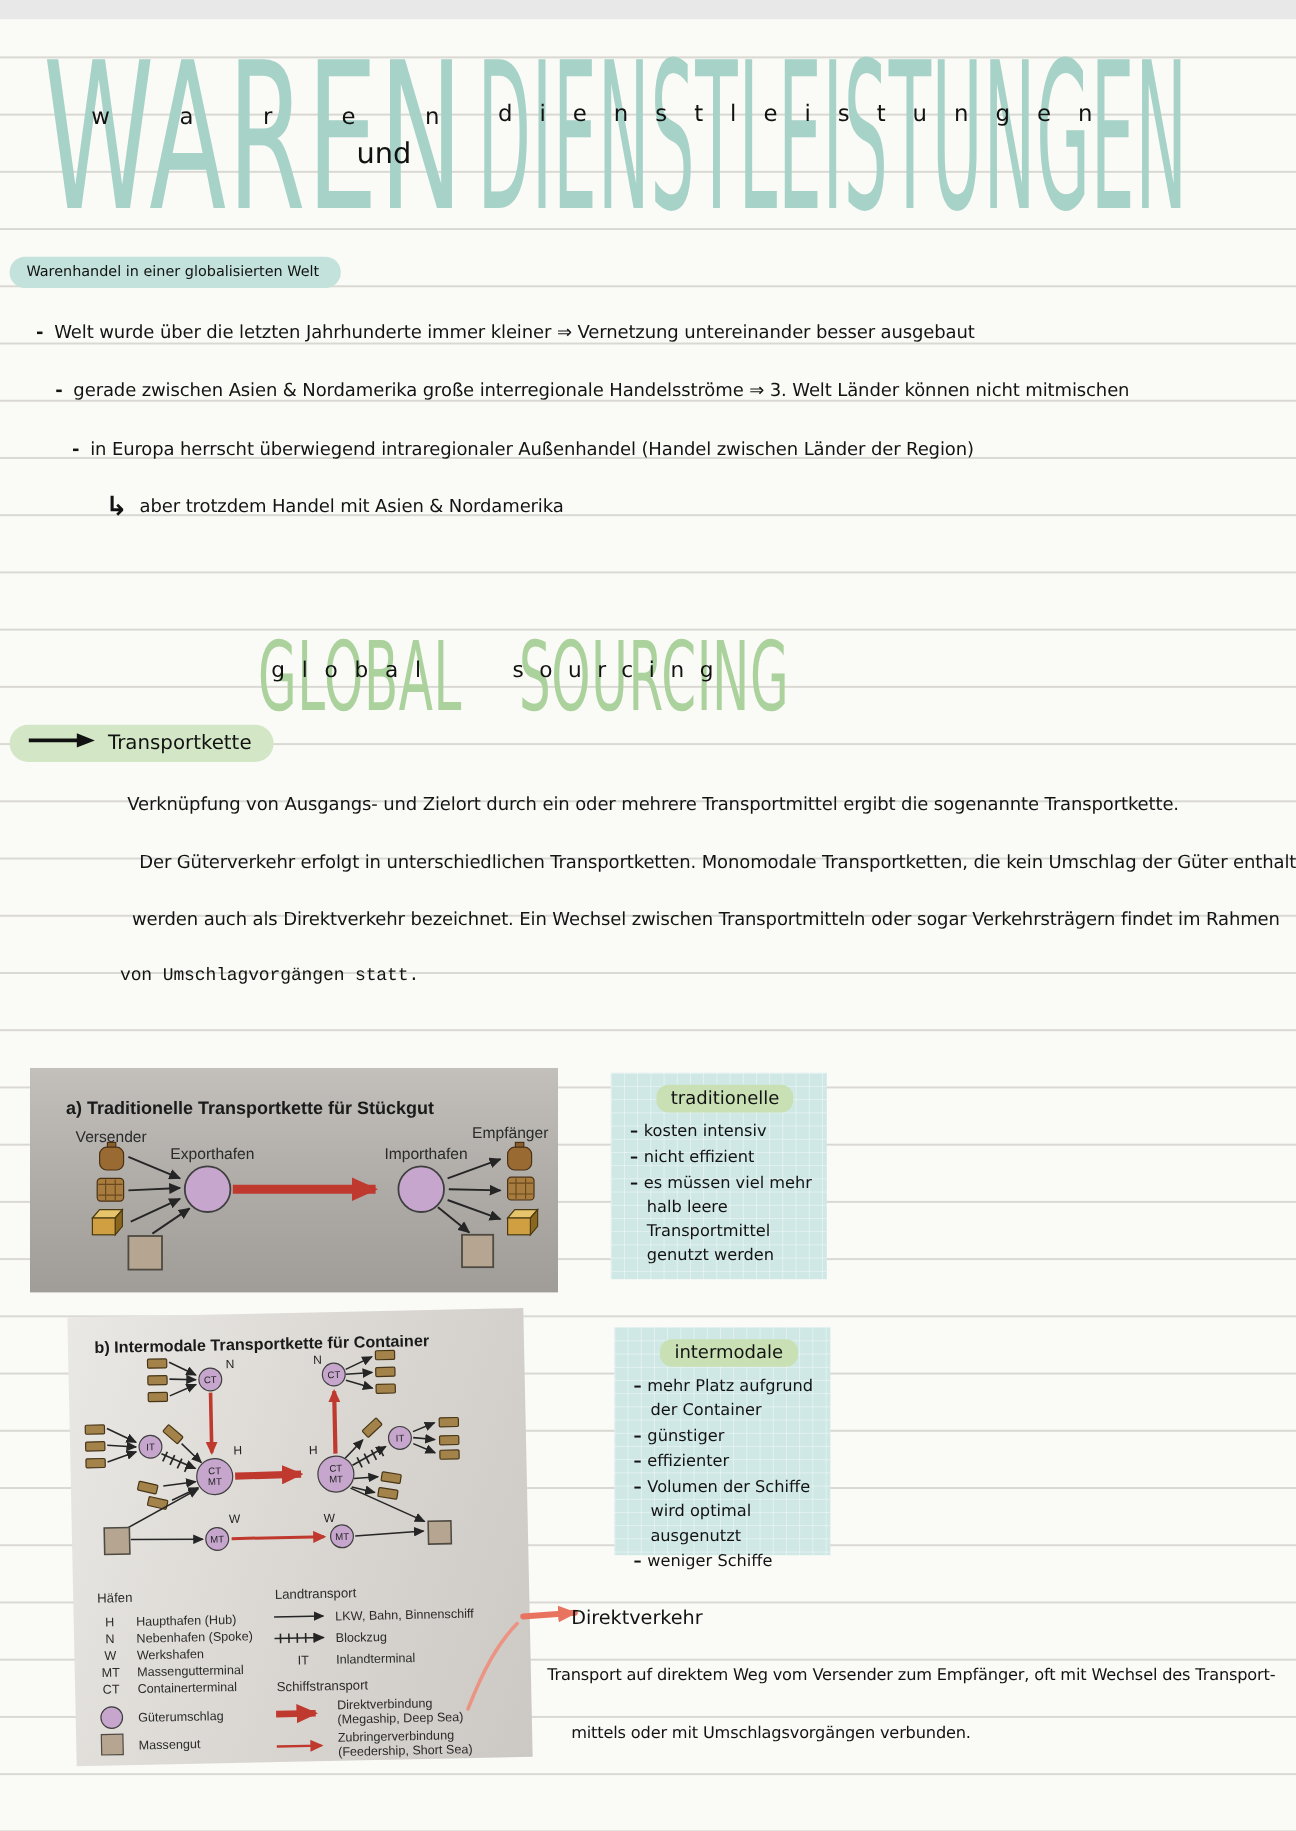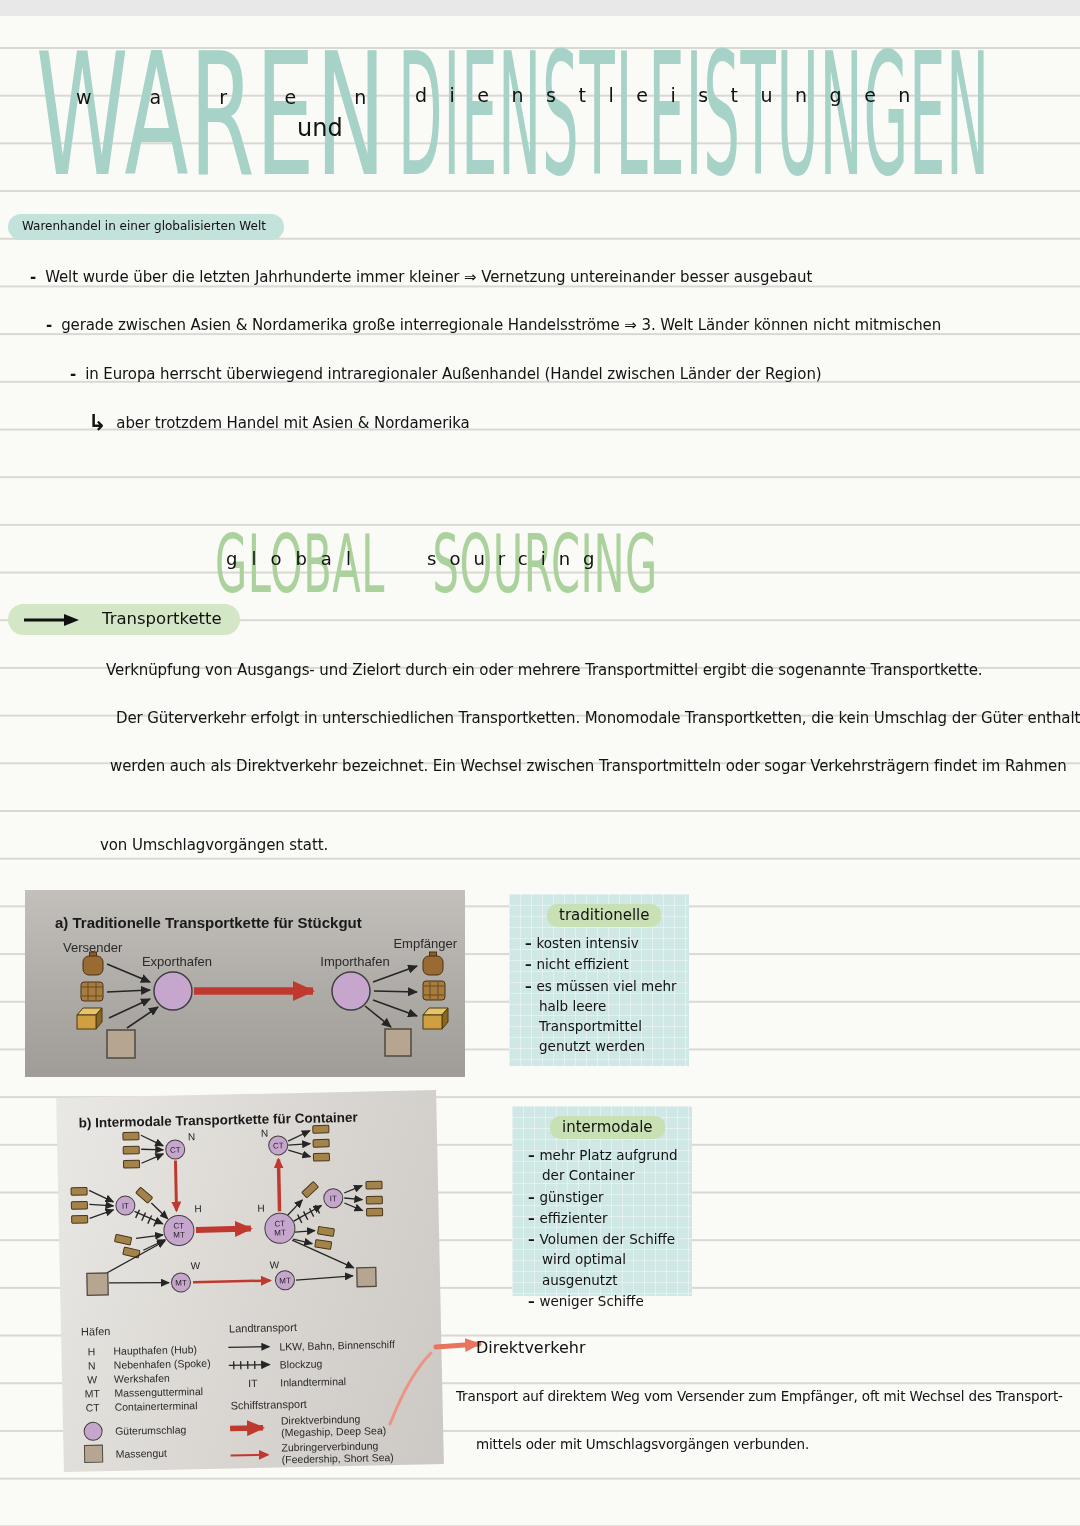--- a/index.html
+++ b/index.html
@@ -12,21 +12,21 @@
   
   .bigword{position:absolute;white-space:nowrap;line-height:1;transform-origin:0 0;
            font-weight:400;color:#a7d2c7;letter-spacing:2px;}
   .overlay-small{position:absolute;white-space:nowrap;color:#111;font-size:19px;}
   .und{position:absolute;font-size:24px;color:#111;}
   .gsword{position:absolute;white-space:nowrap;line-height:80px;transform-origin:0 0;
           font-size:80px;color:#abd29c;word-spacing:65px;letter-spacing:1px;}
   
   .pill{position:absolute;border-radius:16px;padding:5px 18px 7px 14px;font-size:12px;color:#111;white-space:nowrap;}
   .pill-teal{background:#c2e2db;}
-  .pill-green{background:#d3e6c6;display:flex;align-items:flex-end;gap:22px;}
+  .pill-green{background:#d3e6c6;display:flex;align-items:flex-start;gap:10px;}
   
   .bullet{position:absolute;white-space:nowrap;font-size:15px;color:#131313;letter-spacing:-0.1px;}
   .bullet .mk{font-weight:700;margin-right:9px;}
   .bullet .mk-sub{font-weight:700;font-size:22px;margin-right:10px;position:relative;top:2px;}
   
   .para{position:absolute;font-size:15px;color:#131313;white-space:nowrap;letter-spacing:-0.1px;}
   
   .figure{position:absolute;}
   .fig-a-bg{background:linear-gradient(180deg,#c3c0bc 0%,#aeaba7 55%,#a09d99 100%);}
   .fig-b-bg{background:linear-gradient(110deg,#eae8e5 0%,#dcd9d4 45%,#ccc8c3 100%);
@@ -59,21 +59,21 @@
   <div class="und" style="left:297px;top:98px;">und</div>
 
   <div class="pill pill-teal" style="left:8px;top:198px;">Warenhandel in einer globalisierten Welt</div>
 
   <div class="bullet" style="left:30px;top:252px;">
     <span class="mk">-</span><span>Welt wurde über die letzten Jahrhunderte immer kleiner ⇒ Vernetzung untereinander besser ausgebaut</span>
   </div>
   <div class="bullet" style="left:46px;top:300px;">
     <span class="mk">-</span><span>gerade zwischen Asien &amp; Nordamerika große interregionale Handelsströme ⇒ 3. Welt Länder können nicht mitmischen</span>
   </div>
-  <div class="bullet" style="left:70px;top:349px;">
+  <div class="bullet" style="left:60px;top:349px;">
     <span class="mk">-</span><span>in Europa herrscht überwiegend intraregionaler Außenhandel (Handel zwischen Länder der Region)</span>
   </div>
   <div class="bullet" style="left:88px;top:392px;">
     <span class="mk-sub">↳</span><span>aber trotzdem Handel mit Asien &amp; Nordamerika</span>
   </div>
 
   <div class="gsword" style="left:215px;top:509px;transform:scaleX(0.52);">GLOBAL SOURCING</div>
   <div class="overlay-small" style="left:226px;top:532px;font-size:18px;letter-spacing:14px;">global</div>
   <div class="overlay-small" style="left:427px;top:532px;font-size:18px;letter-spacing:13px;">sourcing</div>
 
@@ -81,21 +81,21 @@
     <svg width="58" height="16" viewBox="0 0 58 16">
       <line x1="2" y1="8" x2="44" y2="8" stroke="#111" stroke-width="3"></line>
       <polygon points="42,2 57,8 42,14" fill="#111"></polygon>
     </svg>
     <span>Transportkette</span>
   </div>
 
   <div class="para" style="left:106px;top:645px;">Verknüpfung von Ausgangs- und Zielort durch ein oder mehrere Transportmittel ergibt die sogenannte Transportkette.</div>
   <div class="para" style="left:116px;top:693px;">Der Güterverkehr erfolgt in unterschiedlichen Transportketten. Monomodale Transportketten, die kein Umschlag der Güter enthalten,</div>
   <div class="para" style="left:110px;top:741px;">werden auch als Direktverkehr bezeichnet. Ein Wechsel zwischen Transportmitteln oder sogar Verkehrsträgern findet im Rahmen</div>
-  <div class="para" style="left:100px;top:820px;">von Umschlagvorgängen statt.</div>
+  <div class="para" style="left:100px;top:789px;font-family:Liberation Mono, monospace;">von Umschlagvorgängen statt.</div>
 
   <div class="figure fig-a-bg" style="left:25px;top:874px;width:440px;height:187px;">
     <svg viewBox="0 0 440 187" width="440" height="187" class="fig-label">
       <defs>
         <marker id="ab" markerUnits="userSpaceOnUse" markerWidth="10" markerHeight="9" refX="9" refY="4.5" orient="auto">
             <path d="M0,0L10,4.5L0,9z" fill="#252525"></path>
           </marker>
         <marker id="aR" markerUnits="userSpaceOnUse" markerWidth="22" markerHeight="20" refX="20" refY="10" orient="auto">
             <path d="M0,0L22,10L0,20z" fill="#c0392e"></path>
           </marker>

